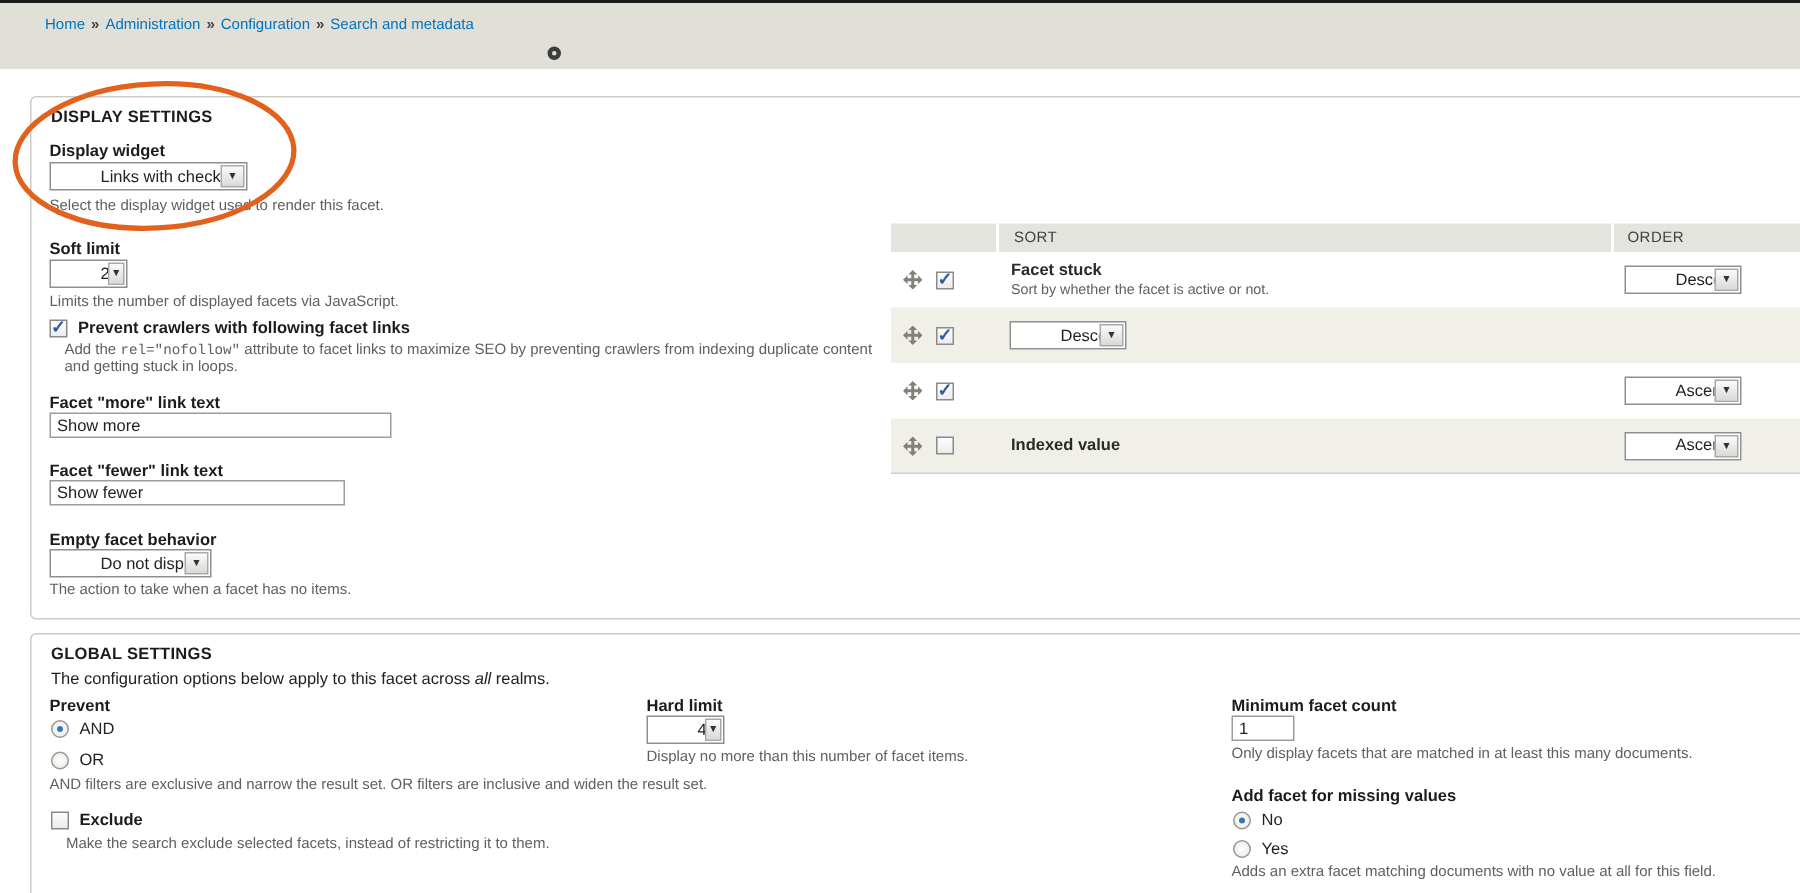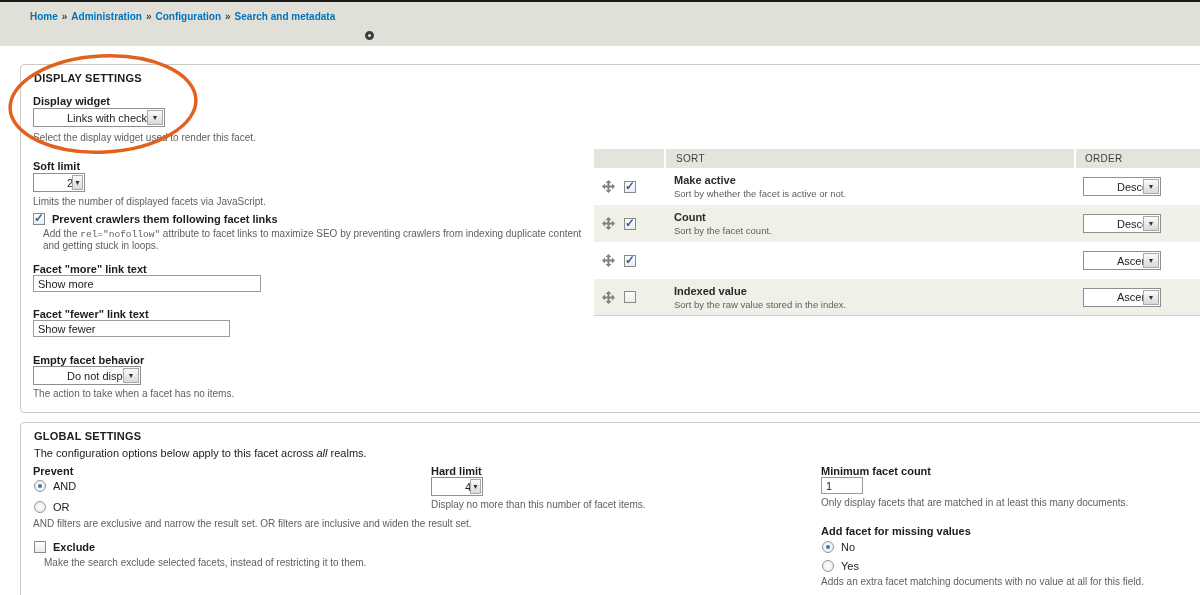--- a/index.html
+++ b/index.html
@@ -4,21 +4,21 @@
 <style>
   * { margin:0; padding:0; box-sizing:border-box; }
   html,body { width:1200px; height:595px; overflow:hidden; background:#fff;
     font-family:"Liberation Sans", sans-serif; color:#222; }
   .abs { position:absolute; }
 
   
   #topbar { position:absolute; left:0; top:0; width:1200px; height:2px; background:#1b1b1b; }
   #header { position:absolute; left:0; top:2px; width:1200px; height:44px; background:#e0e0d9; }
   #breadcrumb { position:absolute; left:30px; top:9px; font-size:10px; color:#333; }
-  #breadcrumb a { color:#0074bd; text-decoration:none; font-weight:bold; }
+  #breadcrumb a { color:#0074bd; text-decoration:none; font-weight:normal; }
   .crumb-sep { margin:0 4px; color:#444; font-weight:bold; }
   #page-title { position:absolute; left:28px; top:22px; font-size:17px; color:#1a1a1a; font-weight:normal; }
   #help-icon { position:absolute; left:365px; top:29px; width:9px; height:9px; border-radius:50%;
     border:3px solid #3d3d3d; background:#e0e0d9; cursor:pointer; }
 
   
   .fieldset { position:absolute; background:#fff; border:1px solid #cbcbc5; border-radius:4px; }
   #fs-display { left:20px; top:64px; width:1185px; height:349px; }
   #fs-global  { left:20px; top:422px; width:1185px; height:200px; }
   .legend { position:absolute; left:13px; top:7px; font-size:11px; font-weight:bold; color:#1c1c1c; letter-spacing:.2px;text-align:center; }
@@ -97,21 +97,21 @@
 
   <div class="abs lbl" style="left:12px; top:95px;">Soft limit</div>
   <div class="abs select" style="left:12px; top:108px; width:52px;">
     <span class="sval">20</span>
     <span class="sbtn">▼</span>
   </div>
   <div class="abs desc" style="left:12px; top:131px;">Limits the number of displayed facets via JavaScript.</div>
 
   <div class="ctl-row" style="left:12px; top:148px;">
     <span class="checkbox checked"></span>
-    <span class="ctl-label bold">Prevent crawlers them following facet links</span>
+    <span class="ctl-label bold">Prevent crawlers with following facet links</span>
   </div>
   <div class="abs desc" style="left:22px; top:163px; width:552px;"><span>Add the </span><span class="mono">rel="nofollow"</span><span> attribute to facet links to maximize SEO by preventing crawlers from indexing duplicate content and getting stuck in loops.</span></div>
 
   <div class="abs lbl" style="left:12px; top:198px;">Facet "more" link text</div>
   <input class="abs tinput" style="left: 12px; top: 210px; width: 228px;" value="Show more">
 
   <div class="abs lbl" style="left:12px; top:243px;">Facet "fewer" link text</div>
   <input class="abs tinput" style="left: 12px; top: 255px; width: 197px;" value="Show fewer">
 
   <div class="abs lbl" style="left:12px; top:289px;">Empty facet behavior</div>
@@ -131,43 +131,39 @@
     <div class="st-row">
       <div class="st-c1">
         <span class="drag-handle">
             <svg width="13" height="13" viewBox="0 0 13 13">
               <path d="M6.5 0 L9.5 3 H7.5 V5.5 H10 V3.5 L13 6.5 L10 9.5 V7.5 H7.5 V10 H9.5 L6.5 13 L3.5 10 H5.5 V7.5 H3 V9.5 L0 6.5 L3 3.5 V5.5 H5.5 V3 H3.5 Z" fill="#828278"></path>
             </svg>
           </span>
         <span class="checkbox checked"></span>
       </div>
       <div class="st-c2">
-        <div class="st-title">Make active</div>
+        <div class="st-title">Facet stuck</div>
         <div class="st-desc">Sort by whether the facet is active or not.</div>
       </div>
       <div class="st-c3">
         <div class="select" style="width:78px;">
           <span class="sval">Descending</span>
           <span class="sbtn">▼</span>
         </div>
       </div>
     </div>
 
     <div class="st-row even">
       <div class="st-c1">
         <span class="drag-handle">
             <svg width="13" height="13" viewBox="0 0 13 13">
               <path d="M6.5 0 L9.5 3 H7.5 V5.5 H10 V3.5 L13 6.5 L10 9.5 V7.5 H7.5 V10 H9.5 L6.5 13 L3.5 10 H5.5 V7.5 H3 V9.5 L0 6.5 L3 3.5 V5.5 H5.5 V3 H3.5 Z" fill="#828278"></path>
             </svg>
           </span>
         <span class="checkbox checked"></span>
-      </div>
-      <div class="st-c2">
-        <div class="st-title">Count</div>
-        <div class="st-desc">Sort by the facet count.</div>
       </div>
       <div class="st-c3">
         <div class="select" style="width:78px;">
           <span class="sval">Descending</span>
           <span class="sbtn">▼</span>
         </div>
       </div>
     </div>
 
     <div class="st-row">
@@ -193,21 +189,20 @@
       <div class="st-c1">
         <span class="drag-handle">
             <svg width="13" height="13" viewBox="0 0 13 13">
               <path d="M6.5 0 L9.5 3 H7.5 V5.5 H10 V3.5 L13 6.5 L10 9.5 V7.5 H7.5 V10 H9.5 L6.5 13 L3.5 10 H5.5 V7.5 H3 V9.5 L0 6.5 L3 3.5 V5.5 H5.5 V3 H3.5 Z" fill="#828278"></path>
             </svg>
           </span>
         <span class="checkbox"></span>
       </div>
       <div class="st-c2">
         <div class="st-title">Indexed value</div>
-        <div class="st-desc">Sort by the raw value stored in the index.</div>
       </div>
       <div class="st-c3">
         <div class="select" style="width:78px;">
           <span class="sval">Ascending</span>
           <span class="sbtn">▼</span>
         </div>
       </div>
     </div>
   </div>
 </div>

